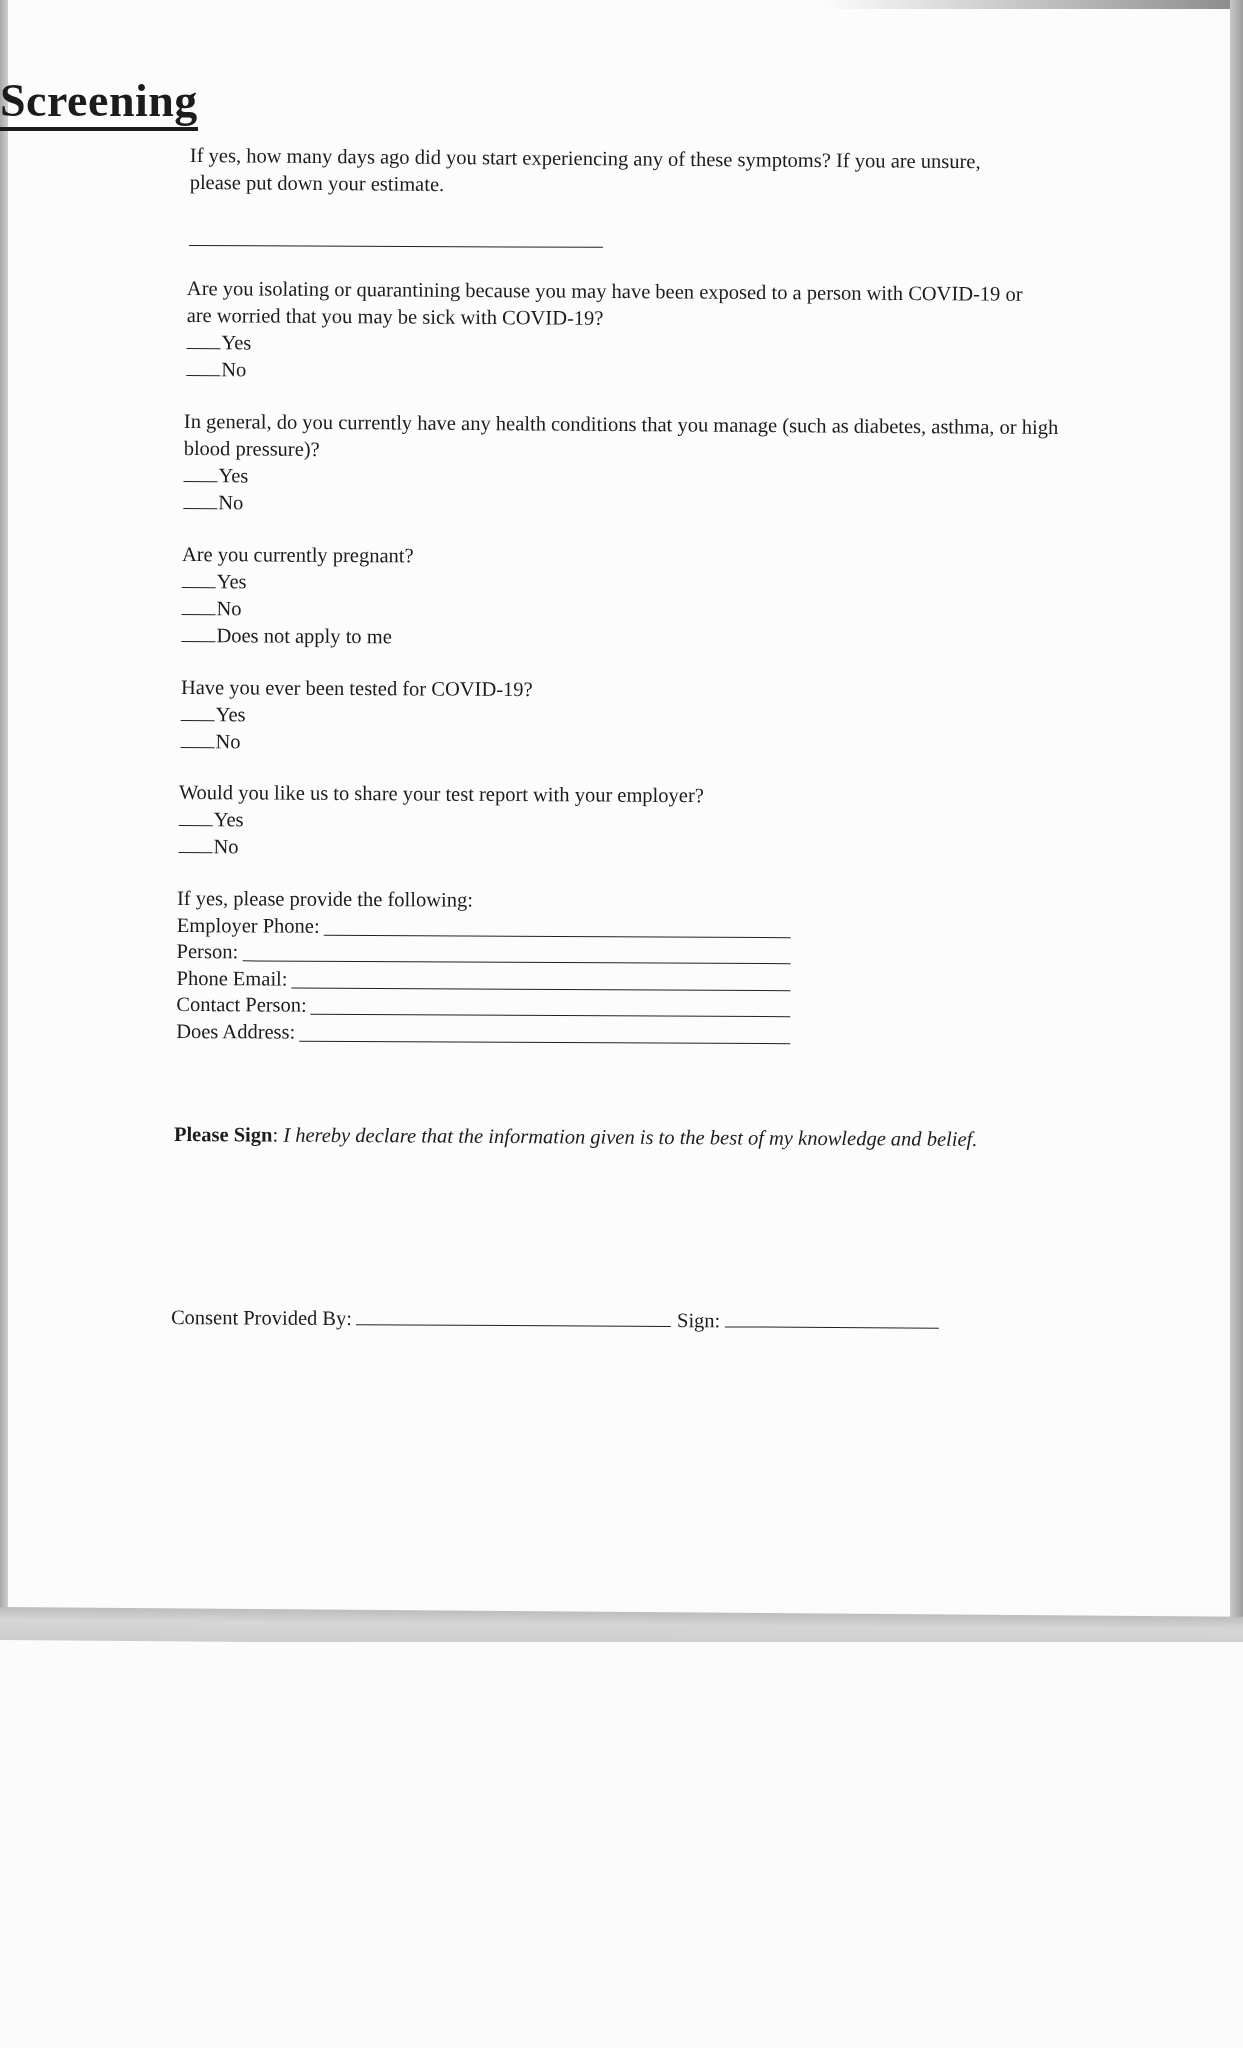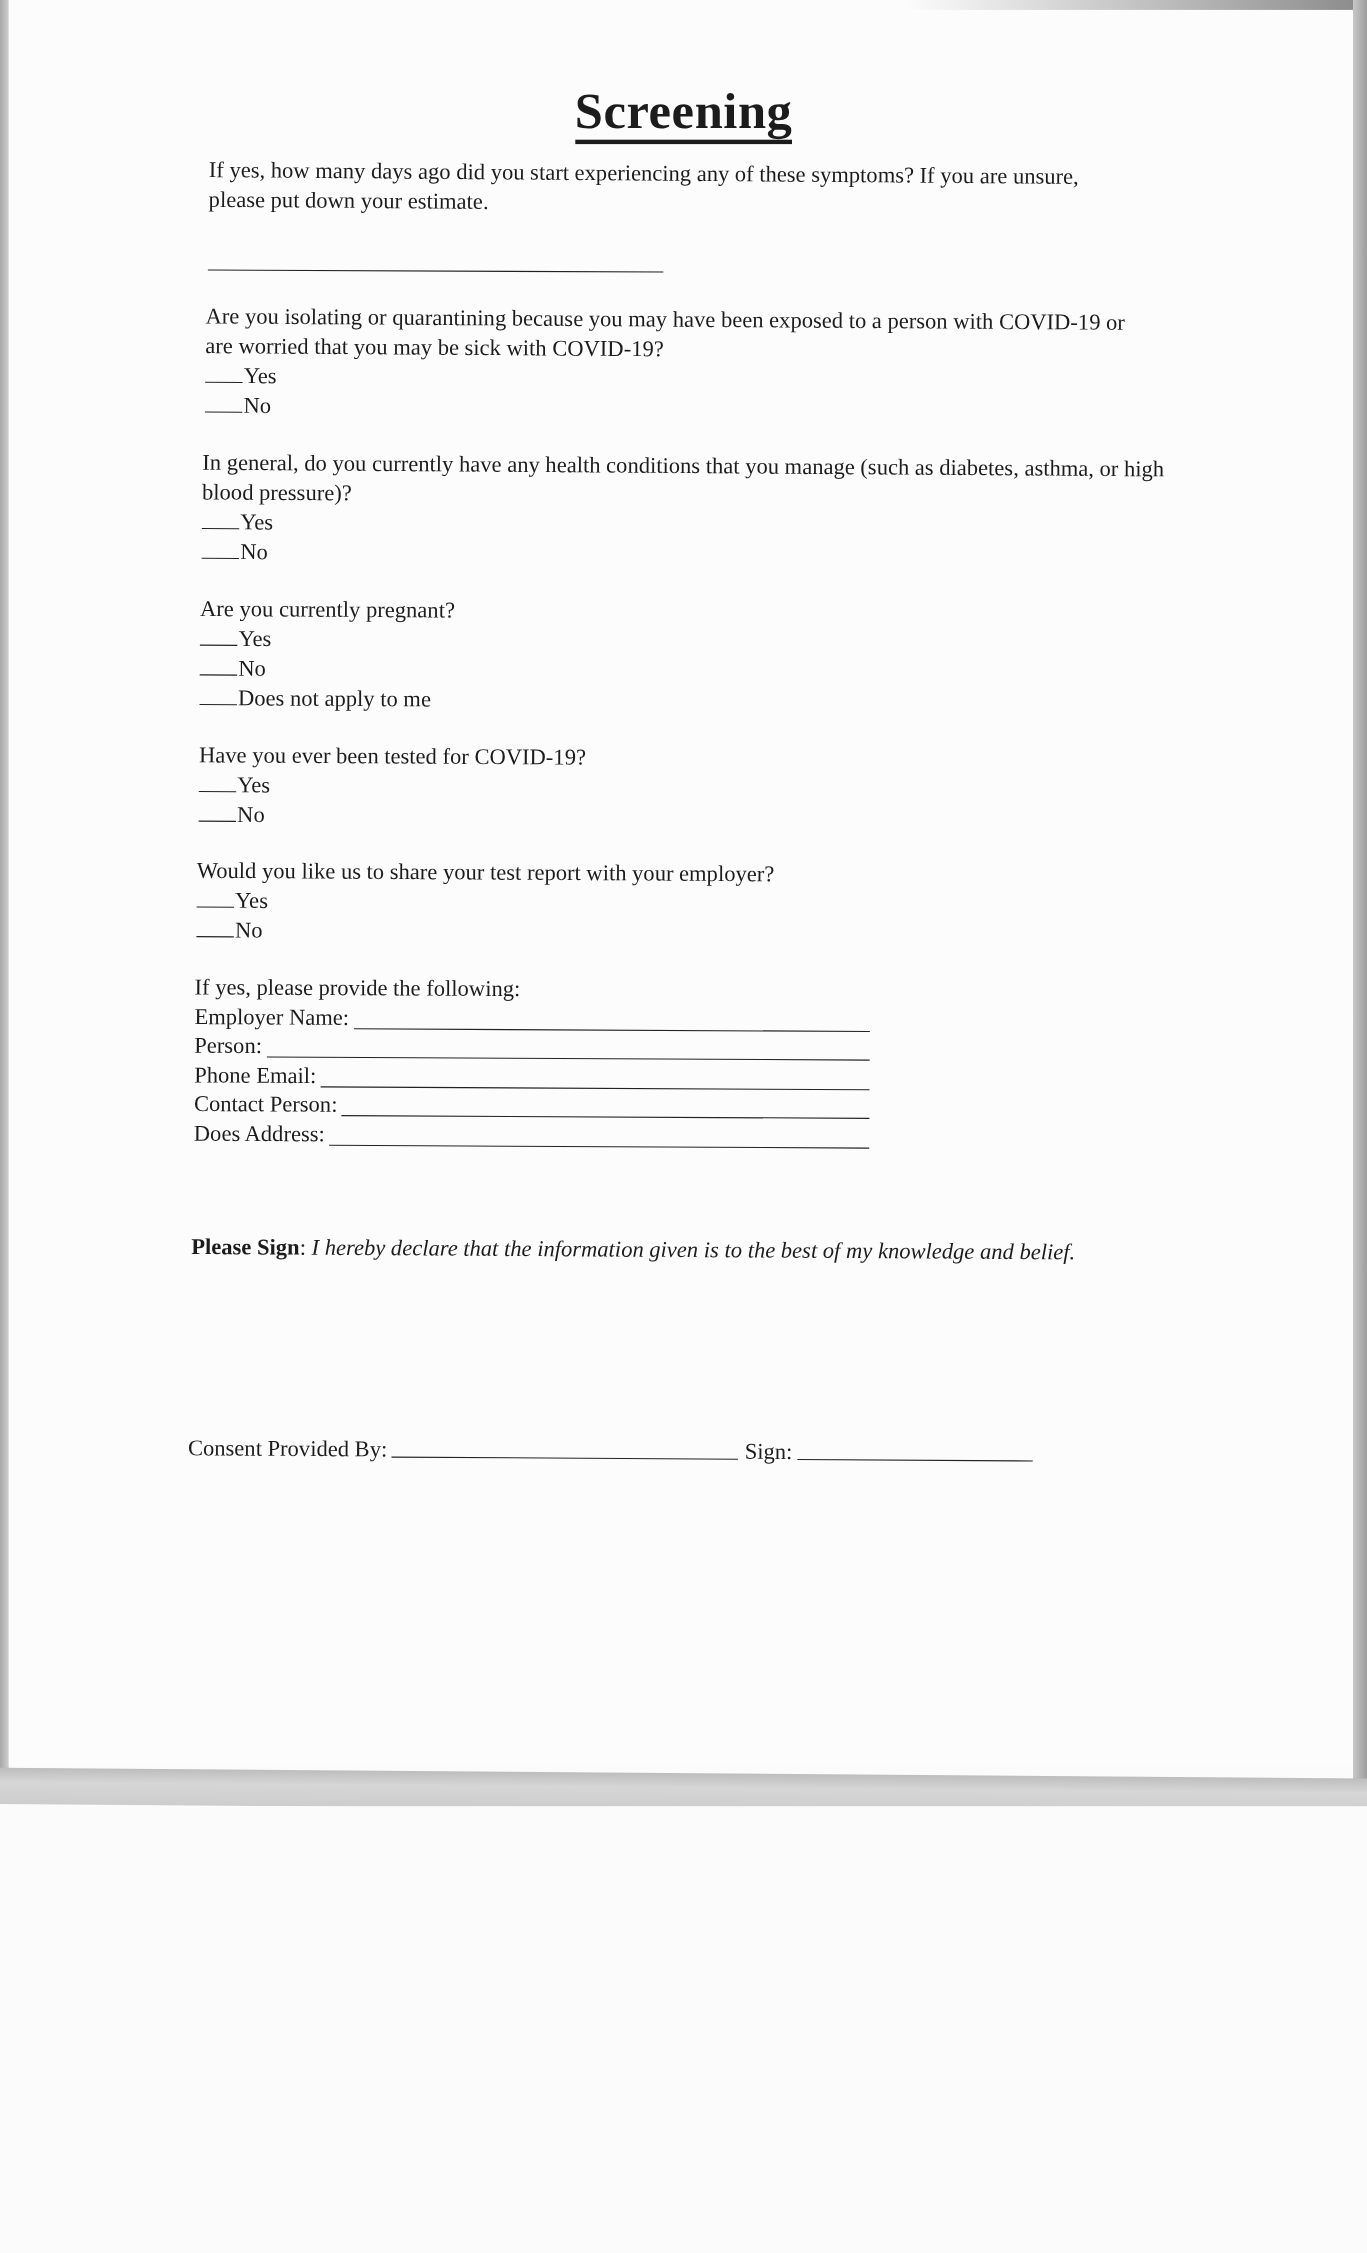--- a/index.html
+++ b/index.html
@@ -10,21 +10,21 @@
     color: #1c1c1c;
   }
   .scan-left-edge { position: absolute; left: 0; top: 0; width: 8px; height: 1610px; background: linear-gradient(to right, #a8a8a8, #cfcfcf); }
   .scan-top-shadow { position: absolute; right: 0; top: 0; width: 420px; height: 9px; background: linear-gradient(to right, rgba(180,180,180,0), #8a8a8a); }
   .scan-right-edge { position: absolute; left: 1230px; top: 0; width: 13px; height: 1625px; background: linear-gradient(to right, #c8c8c8, #9c9c9c); }
   .page { position: absolute; left: 8px; top: 0; width: 1222px; height: 1605px; background: #fcfcfc; }
   .scan-bottom-band { position: absolute; left: 0; top: 1607px; width: 1243px; height: 33px;
     background: linear-gradient(to bottom, #bdbdbd, #d6d6d6 40%, #cdcdcd); transform: skewY(0.45deg); transform-origin: left top; }
   .below-page { position: absolute; left: 0; top: 1642px; width: 1243px; height: 406px; background: #fbfbfb; }
 
-  .title { position: absolute; left: 0; width: 1243px; top: 74px; text-align: center;
+  .title { position: absolute; left: 0; width: 1243px; top: 74px; text-align: left;
     font-family: "Liberation Serif", serif; font-weight: bold; font-size: 46px; letter-spacing: 0.5px; }
   .title span { border-bottom: 4px solid #1c1c1c; padding-bottom: 1px; }
 
   .block { position: absolute; font-size: 20.5px; line-height: 27px; transform-origin: left top; }
   .block p { margin: 0; }
   .opt { display: block; }
   .blank { display: inline-block; width: 34px; border-bottom: 1.6px solid #222; height: 18px; vertical-align: baseline; margin-right: 1px; }
 
   .answer-line { position: absolute; left: 189px; top: 245px; width: 414px; border-bottom: 1.6px solid #222; transform: rotate(0.25deg); transform-origin: left; }
 
@@ -84,21 +84,21 @@
 
 <div class="block" style="left:179px; top:779px; width:800px; transform: rotate(0.35deg);">
   <p>Would you like us to share your test report with your employer?</p>
   <span class="opt"><span class="blank"></span><span>Yes</span></span>
   <span class="opt"><span class="blank"></span><span>No</span></span>
 </div>
 
 <div class="block" style="left:177px; top:885px; width:614px; transform: rotate(0.3deg);">
   <p>If yes, please provide the following:</p>
   <div class="field">
-      <span class="lbl">Employer Name:</span>
+      <span class="lbl">Employer Phone:</span>
       <span class="line"></span>
     </div>
   <div class="field">
       <span class="lbl">Person:</span>
       <span class="line"></span>
     </div>
   <div class="field">
       <span class="lbl">Phone Email:</span>
       <span class="line"></span>
     </div>

